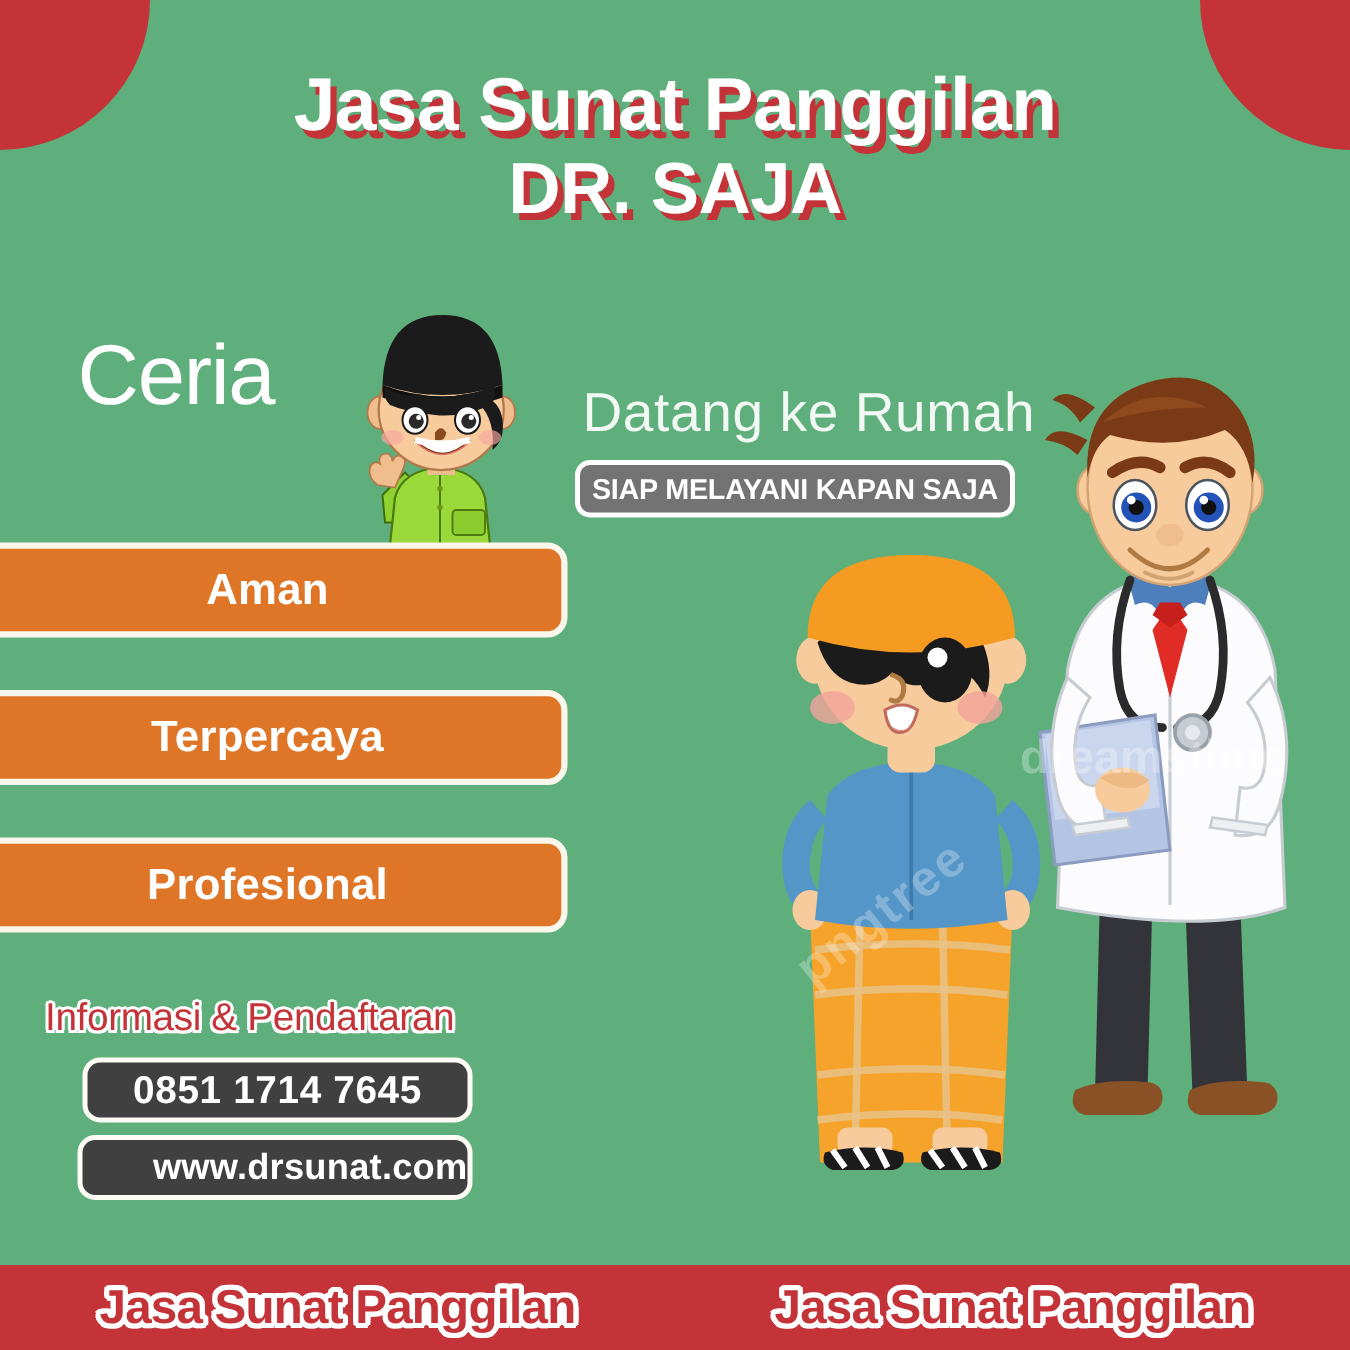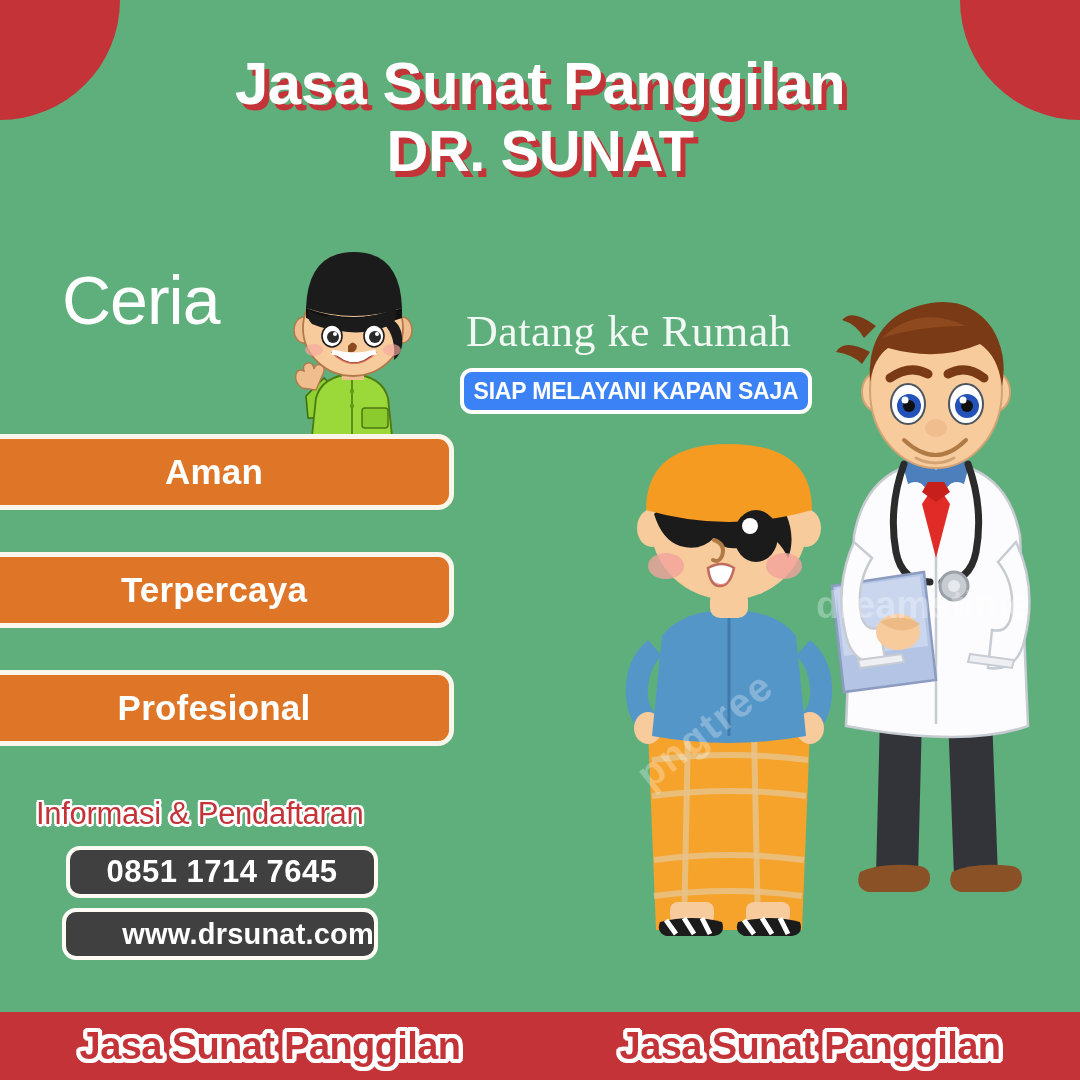--- a/index.html
+++ b/index.html
@@ -59,25 +59,25 @@
   }
   .pill span{color:#FFFFFF;font-weight:bold;}
   #pill-phone{left:66px;top:846px;width:312px;height:52px;}
   #pill-phone span{font-size:31px;letter-spacing:0.5px;}
   #pill-web{left:62px;top:908px;width:316px;height:52px;justify-content:flex-end;}
   #pill-web span{font-size:29px;letter-spacing:0.2px;}
 
   
   #datang{
     position:absolute;left:466px;top:306px;color:#F2F8F3;
-    font-family:Liberation Serif, serif;font-size:44px;letter-spacing:0.5px;
+    font-family:Liberation Sans, sans-serif;font-size:44px;letter-spacing:0.5px;
   }
   #badge{
     position:absolute;left:460px;top:368px;width:352px;height:46px;
-    background:#3b82f6;border:4px solid #FFFFFF;border-radius:12px;box-sizing:border-box;
+    background:#737373;border:4px solid #FFFFFF;border-radius:12px;box-sizing:border-box;
     display:flex;align-items:center;justify-content:center;
   }
   #badge span{color:#FFFFFF;font-weight:bold;font-size:23px;letter-spacing:-0.2px;}
 
   
   #char-boy{position:absolute;left:604px;top:440px;width:250px;height:500px;}
   #char-doc{position:absolute;left:806px;top:286px;width:260px;height:650px;}
 
   
   #banner{
@@ -99,21 +99,21 @@
 </head>
 <body>
 
 <div id="poster">
 
   <div class="corner tl"></div>
   <div class="corner tr"></div>
 
   <div id="headline">
     <span class="l1">Jasa Sunat Panggilan</span>
-    <span class="l2">DR. SUNAT</span>
+    <span class="l2">DR. SAJA</span>
   </div>
 
   <div id="brand">
     <span class="w2">Ceria</span>
   </div>
 
   <svg id="mascot" viewBox="0 0 180 190">
 
     <path d="M44 150 L62 132 L80 150 L70 172 L46 172 Z" fill="#8FD130" stroke="#3f6b08" stroke-width="1.5"></path>
     <path d="M40 142 q-8 -6 -6 -14 q2 -6 8 -3 q-2 -7 4 -8 q5 -1 6 6 q2 -6 7 -4 q5 2 2 9 l-7 16 z" fill="#F0BE8E" stroke="#b2794b" stroke-width="1.4"></path>

